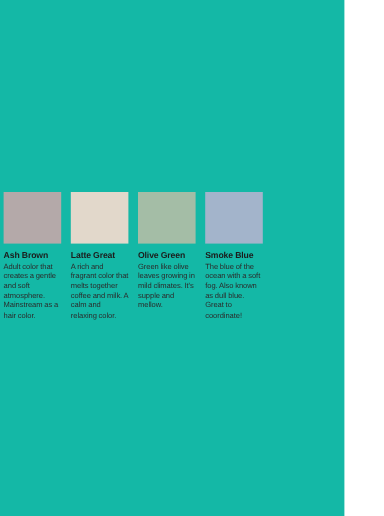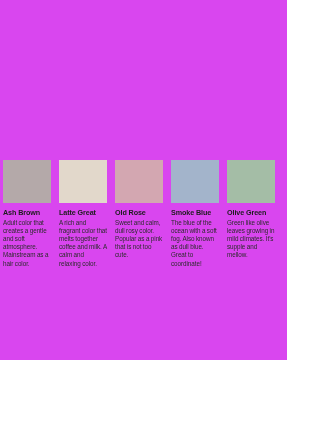--- a/index.html
+++ b/index.html
@@ -12,22 +12,22 @@
     height: 430px;
     overflow: hidden;
     font-family: "Liberation Sans", sans-serif;
     -webkit-font-smoothing: antialiased;
   }
   #palette-sheet {
     position: absolute;
     left: 0;
     top: 0;
     width: 287px;
-    height: 360px;
-    background: #d946ef;
+    height: 430px;
+    background: #14b8a6;
   }
   #swatch-row {
     position: absolute;
     left: 3px;
     top: 160px;
     width: 281px;
     display: flex;
     gap: 8px;
     align-items: flex-start;
   }
@@ -72,32 +72,27 @@
       <span class="swatch-name">Ash Brown</span>
       <span class="swatch-desc">Adult color that creates a gentle and soft atmosphere. Mainstream as a hair color.</span>
     </div>
 
     <div class="swatch-col">
       <span class="swatch-chip" style="background-color: rgb(226, 216, 203);"></span>
       <span class="swatch-name">Latte Great</span>
       <span class="swatch-desc">A rich and fragrant color that melts together coffee and milk. A calm and relaxing color.</span>
     </div>
 
+
     <div class="swatch-col">
-      <span class="swatch-chip" style="background-color: rgb(211, 167, 177);"></span>
-      <span class="swatch-name">Old Rose</span>
-      <span class="swatch-desc">Sweet and calm, dull rosy color. Popular as a pink that is not too cute.</span>
+      <span class="swatch-chip" style="background-color: rgb(164, 189, 166);"></span>
+      <span class="swatch-name">Olive Green</span>
+      <span class="swatch-desc">Green like olive leaves growing in mild climates. It's supple and mellow.</span>
     </div>
 
     <div class="swatch-col">
       <span class="swatch-chip" style="background-color: rgb(163, 180, 203);"></span>
       <span class="swatch-name">Smoke Blue</span>
       <span class="swatch-desc">The blue of the ocean with a soft fog. Also known as dull blue. Great to coordinate!</span>
     </div>
 
-    <div class="swatch-col">
-      <span class="swatch-chip" style="background-color: rgb(164, 189, 166);"></span>
-      <span class="swatch-name">Olive Green</span>
-      <span class="swatch-desc">Green like olive leaves growing in mild climates. It's supple and mellow.</span>
-    </div>
-
   </div>
 </div>
 
 </body></html>

